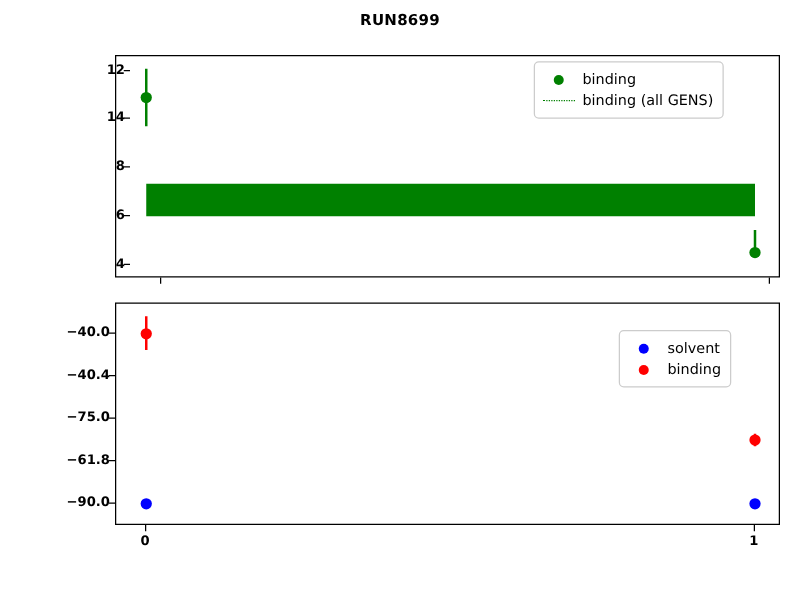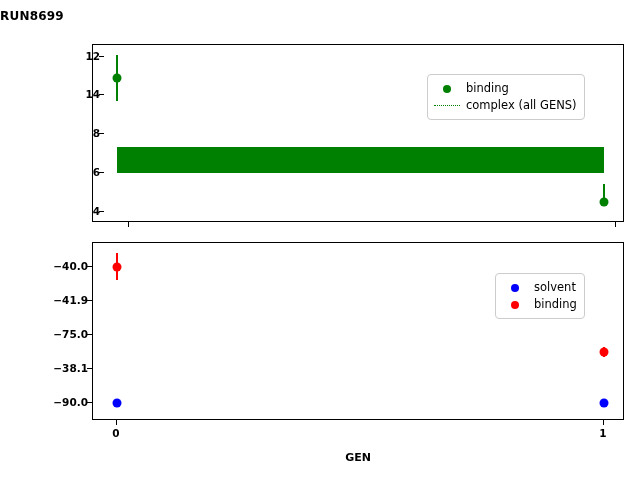--- a/index.html
+++ b/index.html
@@ -21,20 +21,21 @@
     height: 480px;
     background: #ffffff;
   }
 
   
   .fig-title {
     position: absolute;
     left: 0;
     top: 9px;
     width: 640px;
+    text-align: center;
     font-size: 12px;
     font-weight: bold;
     letter-spacing: 0.2px;
     color: #000;
   }
 
   
   .axes {
     position: absolute;
     box-sizing: border-box;
@@ -165,21 +166,20 @@
   .legend {
     position: absolute;
     box-sizing: border-box;
     background: #ffffff;
     border: 1px solid #cccccc;
     border-radius: 4px;
     padding: 5px 7px 5px 6px;
     font-size: 11.5px;
     color: #000;
     line-height: 1.25;
-    margin-top: 25px;
   }
   .legend-row {
     display: flex;
     align-items: center;
     height: 17px;
     white-space: nowrap;
   }
   .legend-handle {
     width: 26px;
     display: flex;
@@ -203,21 +203,21 @@
   }
   .legend-label {
     font-size: 11.5px;
   }
   #legend-top {
     left: 427px;
     top: 49px;
   }
   #legend-bottom {
     left: 495px;
-    top: 248px;
+    top: 264px;
   }
 </style>
 </head>
 <body>
 
 <div id="figure">
 
   <div class="fig-title">RUN8699</div>
 
   <div class="ylabel" id="ylabel-top"><span>ΔΔG / kcal mol</span></div>
@@ -267,21 +267,21 @@
     <div class="legend-row">
       <span class="legend-handle">
         <span class="legend-dot" style="background:#008000;"></span>
       </span>
       <span class="legend-label">binding</span>
     </div>
     <div class="legend-row">
       <span class="legend-handle">
         <span class="legend-dotline" style="border-top-color:#008000;"></span>
       </span>
-      <span class="legend-label">complex (all GENS)</span>
+      <span class="legend-label">binding (all GENS)</span>
     </div>
   </div>
 
   <div class="ylabel" id="ylabel-bottom"><span>ΔG / kcal mol</span></div>
 
   <div class="axes" id="axes-bottom">
 
     <div class="errbar" style="left:24px; top:10px; height:27px; border-left-color:#ff0000;"></div>
     <div class="marker" style="left:24px; top:23.5px; background:#ff0000;"></div>
 
@@ -293,29 +293,29 @@
     <div class="marker" style="left:511px; top:160px; background:#0000ff;"></div>
   </div>
 
   <div style="position:absolute; left:92px; top:242px; width:532px; height:178px;">
     <div class="ytick-wrap" style="top:23.5px;">
       <div class="ytick"></div>
         <div class="ytick-label">−40.0</div>
     </div>
     <div class="ytick-wrap" style="top:57.5px;">
       <div class="ytick"></div>
-        <div class="ytick-label">−41.9</div>
+        <div class="ytick-label">−40.4</div>
     </div>
     <div class="ytick-wrap" style="top:91.5px;">
       <div class="ytick"></div>
         <div class="ytick-label">−75.0</div>
     </div>
     <div class="ytick-wrap" style="top:125.5px;">
       <div class="ytick"></div>
-        <div class="ytick-label">−38.1</div>
+        <div class="ytick-label">−61.8</div>
     </div>
     <div class="ytick-wrap" style="top:159.5px;">
       <div class="ytick"></div>
         <div class="ytick-label">−90.0</div>
     </div>
 
     <div class="xtick-wrap" style="left:24px;">
       <div class="xtick"></div>
       <div class="xtick-label">0</div>
     </div>
@@ -333,15 +333,14 @@
       <span class="legend-label">solvent</span>
     </div>
     <div class="legend-row">
       <span class="legend-handle">
         <span class="legend-dot" style="background:#ff0000;"></span>
       </span>
       <span class="legend-label">binding</span>
     </div>
   </div>
 
-  <div class="xlabel">GEN</div>
 
 </div>
 
 </body></html>

